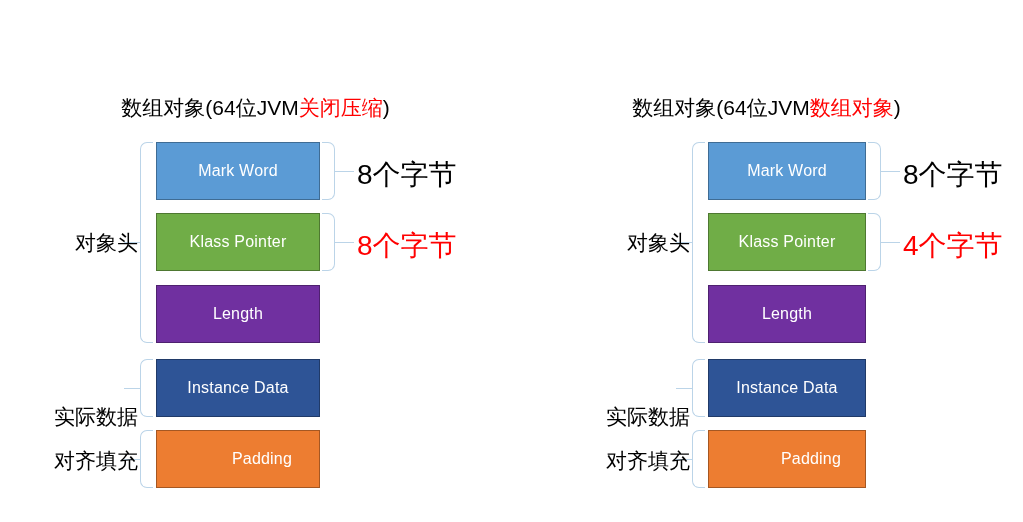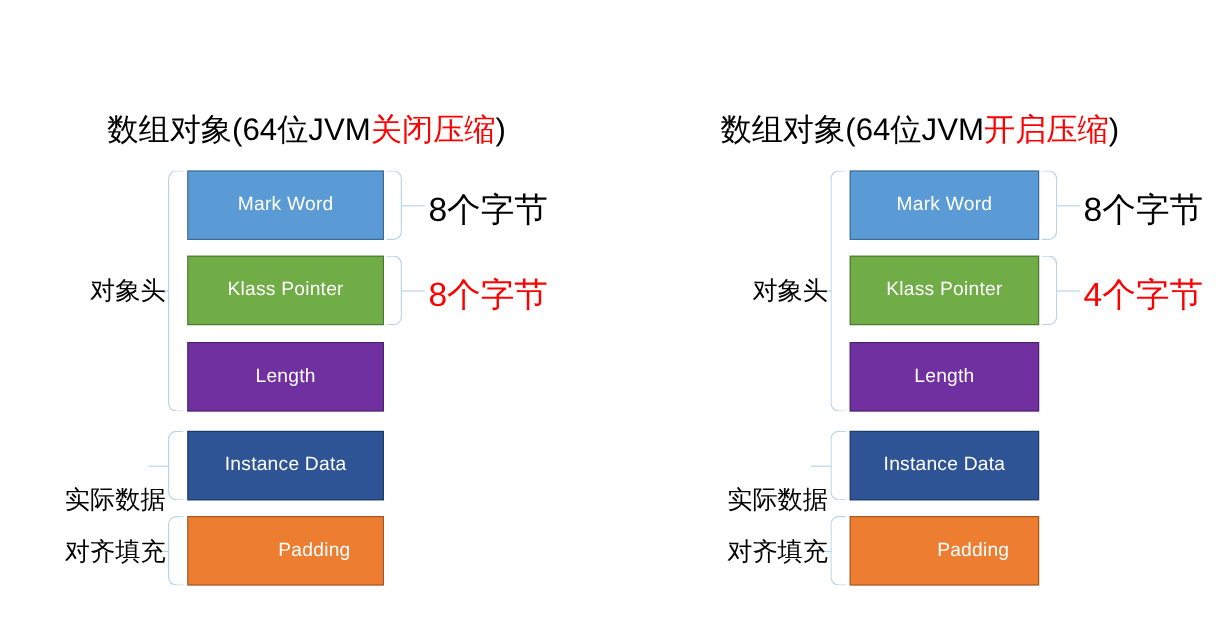--- a/index.html
+++ b/index.html
@@ -34,21 +34,21 @@
   .column.left  { left: 0; }
   .column.right { left: 511px; }
 
   
   .title {
     position: absolute;
     top: 91px;
     left: 0;
     width: 511px;
     text-align: center;
-    font-size: 26px;
+    font-size: 21px;
     line-height: 34px;
     white-space: nowrap;
     letter-spacing: 0px;
   }
   .title .hl {
     color: #FF0000;
   }
 
   
   .box {
@@ -174,21 +174,21 @@
     <div class="box length" style="background:#7030A0">Length</div>
     <div class="box instance" style="background:#2E5496">Instance Data</div>
     <div class="box padding" style="background:#ED7D31">Padding</div>
 
     <div class="byte-label mark-bytes">8个字节</div>
     <div class="byte-label klass-bytes red">8个字节</div>
   </div>
 
   <div class="column right">
 
-    <div class="title"><span>数组对象(64位JVM</span><span class="hl">开启压缩</span><span>)</span></div>
+    <div class="title"><span>数组对象(64位JVM</span><span class="hl">数组对象</span><span>)</span></div>
 
     <div class="bracket left-side hdr"></div>
     <div class="tick hdr-tick"></div>
     <div class="bracket left-side data-b"></div>
     <div class="tick data-tick"></div>
     <div class="bracket left-side align-b"></div>
     <div class="tick align-tick"></div>
 
     <div class="bracket right-side markb"></div>
     <div class="tick mark-tick"></div>

